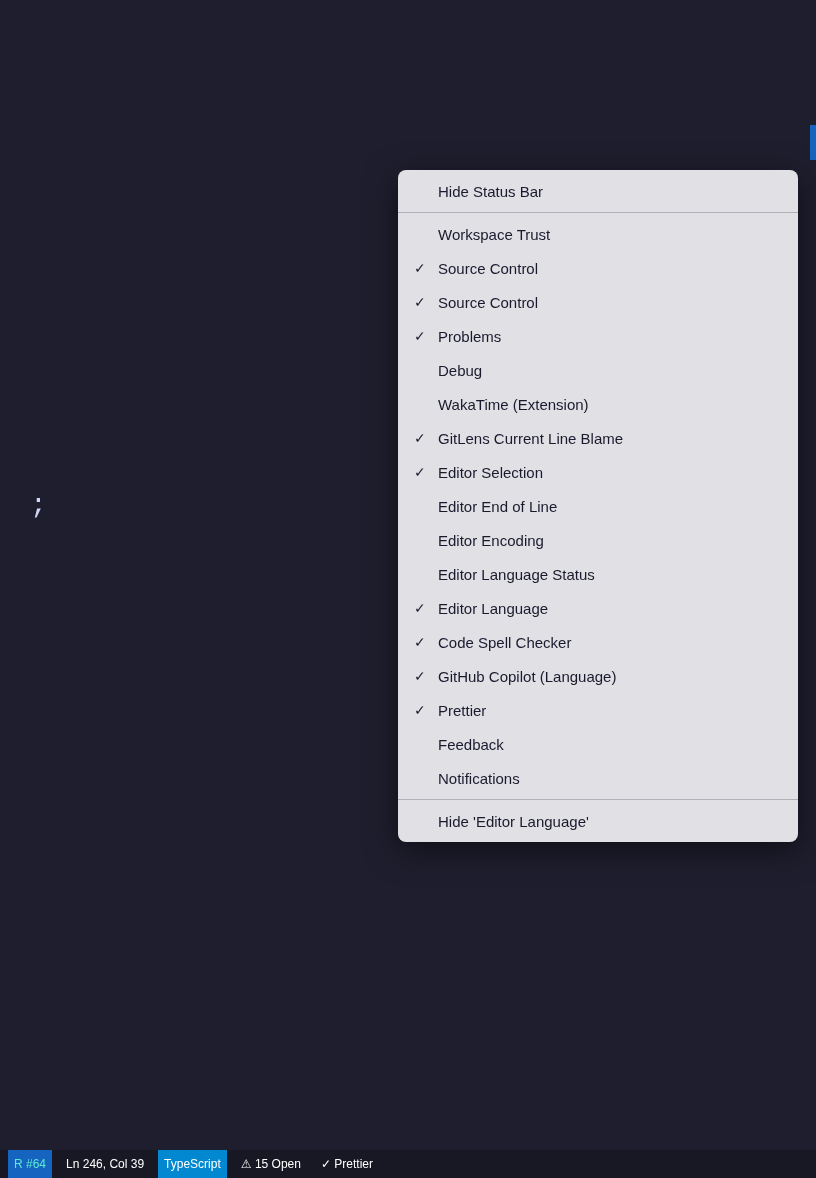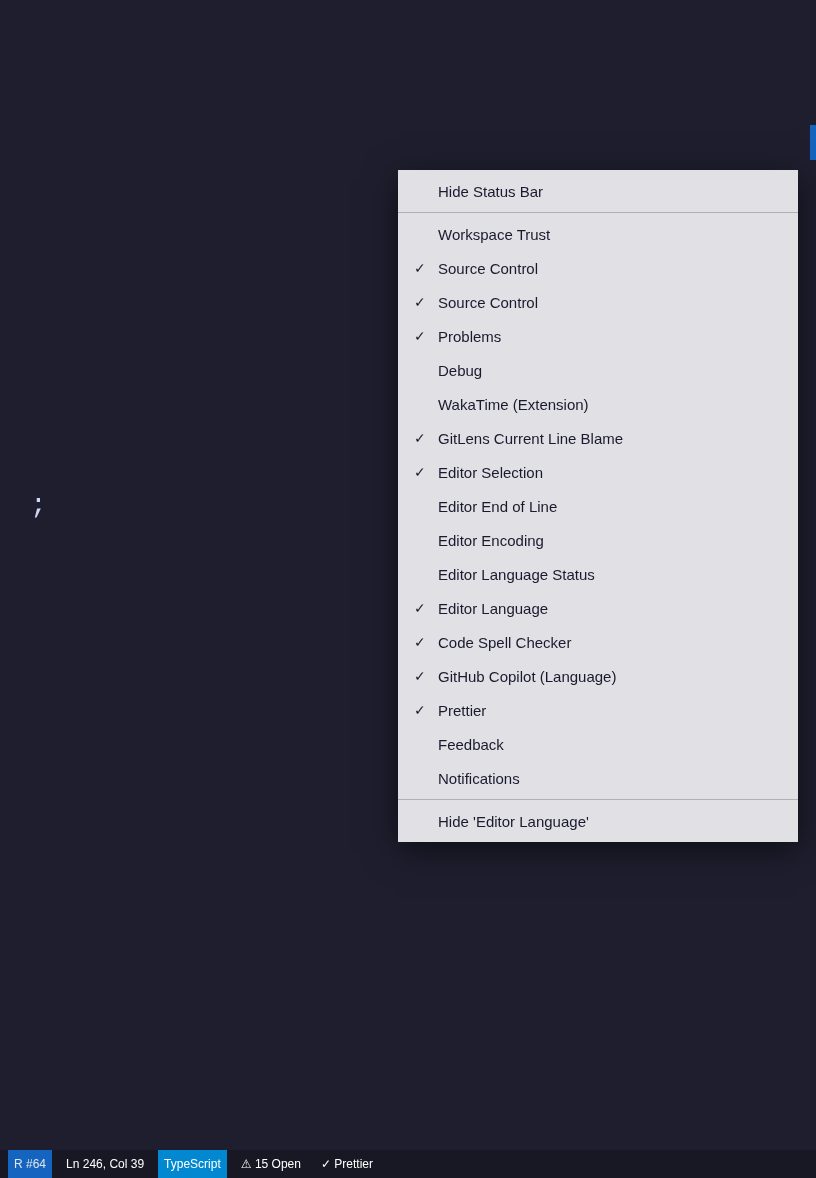--- a/index.html
+++ b/index.html
@@ -55,35 +55,35 @@
       padding: 0 6px;
       height: 100%;
       display: flex;
       align-items: center;
       white-space: nowrap;
       cursor: pointer;
     }
 
     .status-item.branch {
       background-color: #1565c0;
-      color: #e5e5e5;
+      color: #5eead4;
     }
 
     .status-item.typescript {
       background-color: #0288d1;
       color: white;
     }
 
     .context-menu {
       position: absolute;
       top: 170px;
       left: 398px;
       width: 400px;
       background-color: #e0e0e5;
-      border-radius: 0;
+      border-radius: 8px;
       box-shadow: 0 8px 32px rgba(0,0,0,0.5);
       z-index: 100;
       overflow: hidden;
       padding: 4px 0;
     }
 
     .menu-item {
       display: flex;
       align-items: center;
       padding: 7px 20px 7px 16px;

